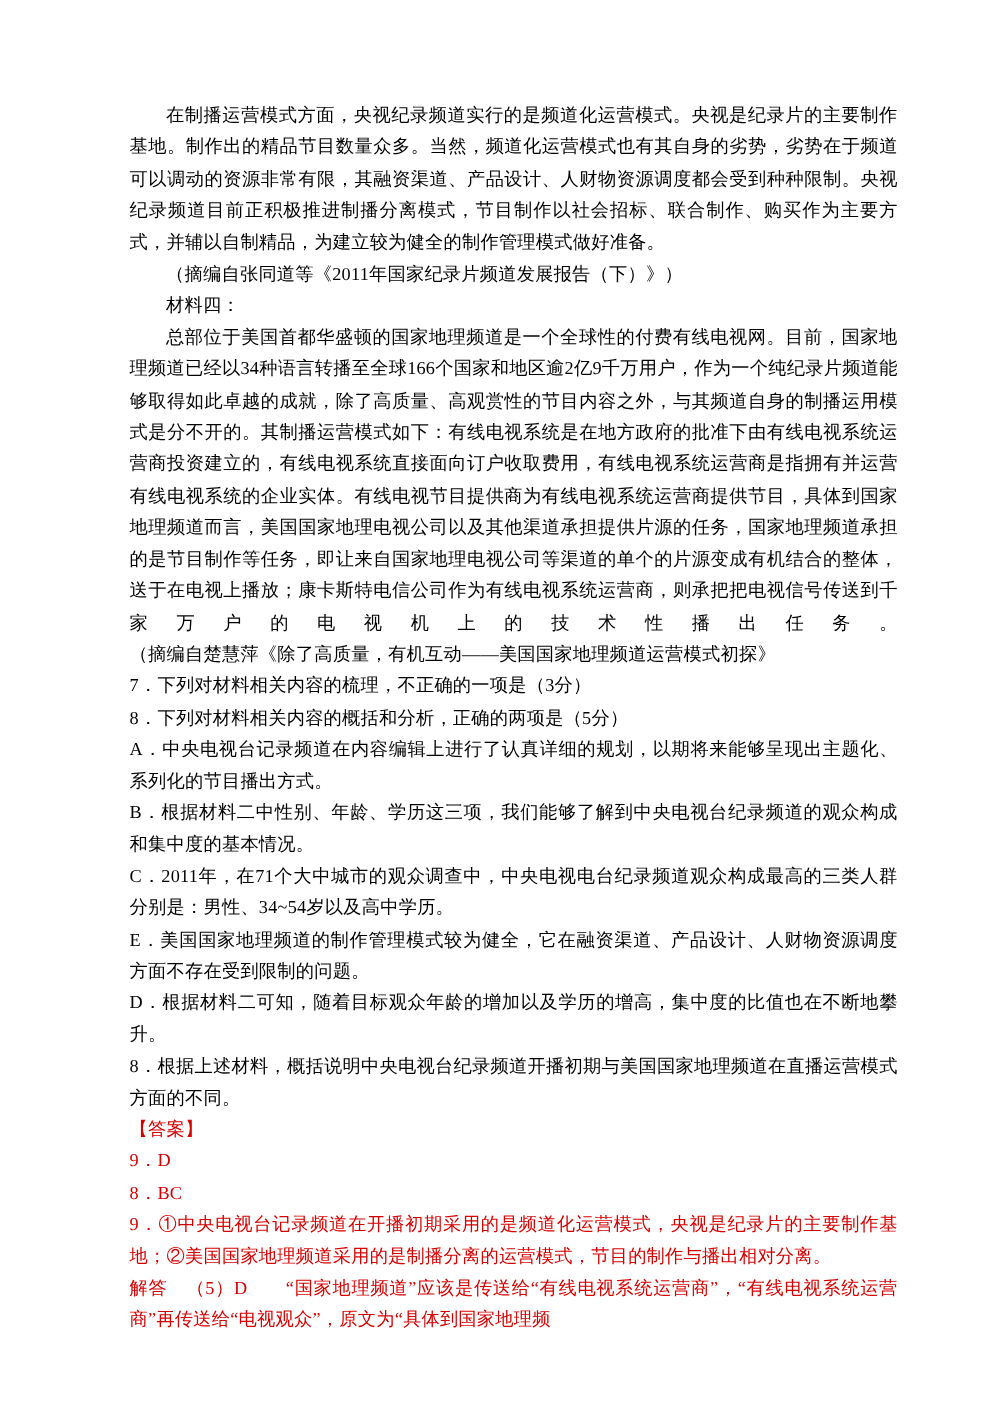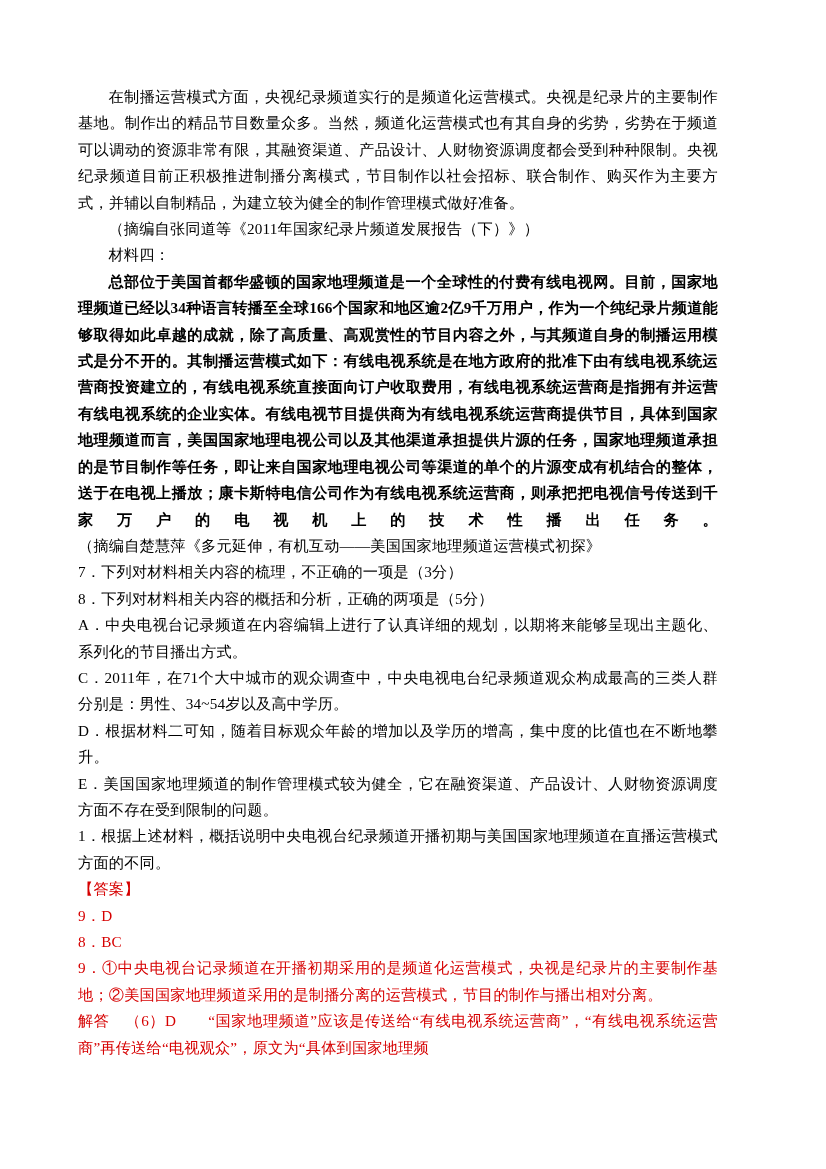--- a/index.html
+++ b/index.html
@@ -13,21 +13,21 @@
   .page {
     position: relative;
     width: 826px;
     height: 1169px;
     background: #ffffff;
     box-sizing: border-box;
     overflow: hidden;
   }
   .content {
     position: absolute;
-    left: 78px;
+    left: 108px;
     top: 84px;
     width: 640px;
   }
   p {
     margin: 0;
     font-size: 15.2px;
     line-height: 26.4px;
     color: #000000;
     letter-spacing: 0.2px;
   }
@@ -39,41 +39,41 @@
   .indent2 {
     text-indent: 2em;
   }
   .red {
     color: #d60000;
   }
   .spread {
     text-align: justify;
     text-align-last: justify;
     text-justify: inter-ideograph;
-    font-weight: bold;
   }
 </style>
 </head>
 <body>
 
 <div class="page">
   <div class="content">
 
     <p class="just indent2">在制播运营模式方面，央视纪录频道实行的是频道化运营模式。央视是纪录片的主要制作基地。制作出的精品节目数量众多。当然，频道化运营模式也有其自身的劣势，劣势在于频道可以调动的资源非常有限，其融资渠道、产品设计、人财物资源调度都会受到种种限制。央视纪录频道目前正积极推进制播分离模式，节目制作以社会招标、联合制作、购买作为主要方式，并辅以自制精品，为建立较为健全的制作管理模式做好准备。</p>
     <p class="just indent2">（摘编自张同道等《2011年国家纪录片频道发展报告（下）》）</p>
     <p class="just indent2">材料四：</p>
     <p class="spread indent2">总部位于美国首都华盛顿的国家地理频道是一个全球性的付费有线电视网。目前，国家地理频道已经以34种语言转播至全球166个国家和地区逾2亿9千万用户，作为一个纯纪录片频道能够取得如此卓越的成就，除了高质量、高观赏性的节目内容之外，与其频道自身的制播运用模式是分不开的。其制播运营模式如下：有线电视系统是在地方政府的批准下由有线电视系统运营商投资建立的，有线电视系统直接面向订户收取费用，有线电视系统运营商是指拥有并运营有线电视系统的企业实体。有线电视节目提供商为有线电视系统运营商提供节目，具体到国家地理频道而言，美国国家地理电视公司以及其他渠道承担提供片源的任务，国家地理频道承担的是节目制作等任务，即让来自国家地理电视公司等渠道的单个的片源变成有机结合的整体，送于在电视上播放；康卡斯特电信公司作为有线电视系统运营商，则承把把电视信号传送到千家万户的电视机上的技术性播出任务。</p>
-    <p class="just">（摘编自楚慧萍《多元延伸，有机互动——美国国家地理频道运营模式初探》</p>
+    <p class="just">（摘编自楚慧萍《除了高质量，有机互动——美国国家地理频道运营模式初探》</p>
     <p class="just">7．下列对材料相关内容的梳理，不正确的一项是（3分）</p>
     <p class="just">8．下列对材料相关内容的概括和分析，正确的两项是（5分）</p>
     <p class="just">A．中央电视台记录频道在内容编辑上进行了认真详细的规划，以期将来能够呈现出主题化、系列化的节目播出方式。</p>
+    <p class="just">B．根据材料二中性别、年龄、学历这三项，我们能够了解到中央电视台纪录频道的观众构成和集中度的基本情况。</p>
     <p class="just">C．2011年，在71个大中城市的观众调查中，中央电视电台纪录频道观众构成最高的三类人群分别是：男性、34~54岁以及高中学历。</p>
+    <p class="just">E．美国国家地理频道的制作管理模式较为健全，它在融资渠道、产品设计、人财物资源调度方面不存在受到限制的问题。</p>
     <p class="just">D．根据材料二可知，随着目标观众年龄的增加以及学历的增高，集中度的比值也在不断地攀升。</p>
-    <p class="just">E．美国国家地理频道的制作管理模式较为健全，它在融资渠道、产品设计、人财物资源调度方面不存在受到限制的问题。</p>
-    <p class="just">1．根据上述材料，概括说明中央电视台纪录频道开播初期与美国国家地理频道在直播运营模式方面的不同。</p>
+    <p class="just">8．根据上述材料，概括说明中央电视台纪录频道开播初期与美国国家地理频道在直播运营模式方面的不同。</p>
     <p class="just red">【答案】</p>
     <p class="just red">9．D</p>
     <p class="just red">8．BC</p>
     <p class="just red">9．①中央电视台记录频道在开播初期采用的是频道化运营模式，央视是纪录片的主要制作基地；②美国国家地理频道采用的是制播分离的运营模式，节目的制作与播出相对分离。</p>
-    <p class="just red">解答　（6）D　　“国家地理频道”应该是传送给“有线电视系统运营商”，“有线电视系统运营商”再传送给“电视观众”，原文为“具体到国家地理频</p>
+    <p class="just red">解答　（5）D　　“国家地理频道”应该是传送给“有线电视系统运营商”，“有线电视系统运营商”再传送给“电视观众”，原文为“具体到国家地理频</p>
 
   </div>
 </div>
 
 </body></html>

